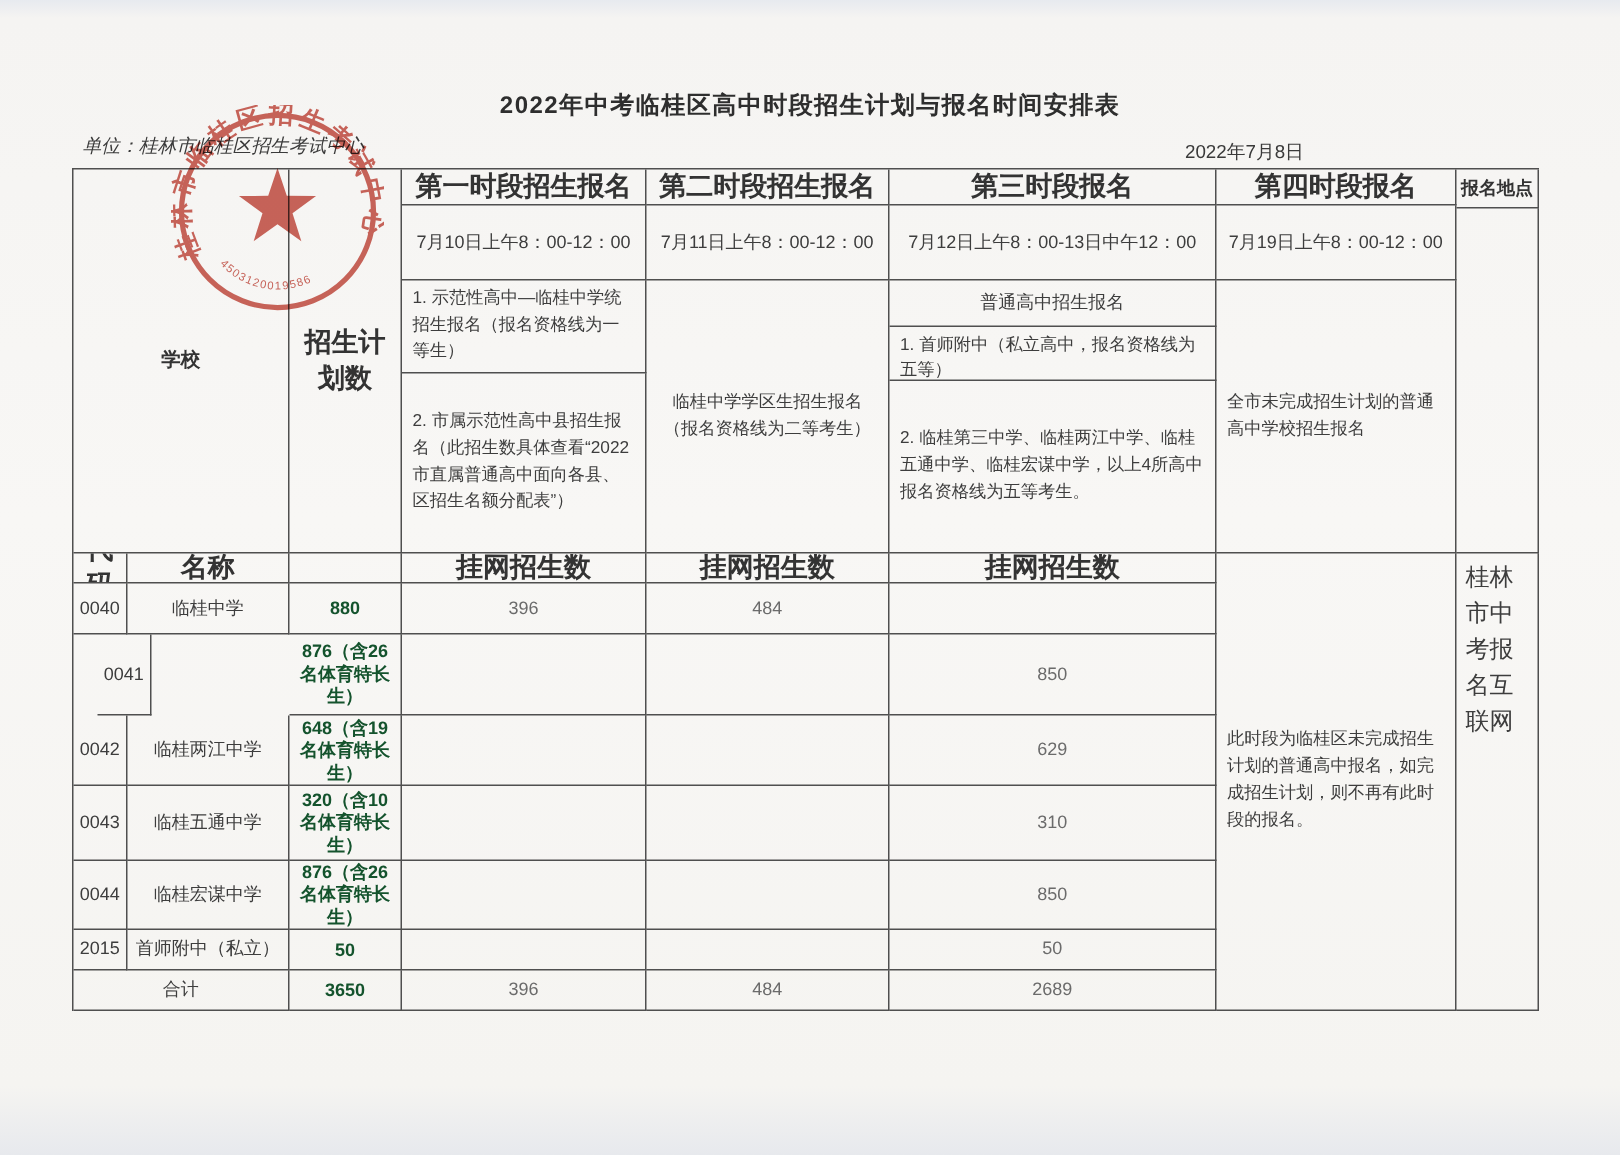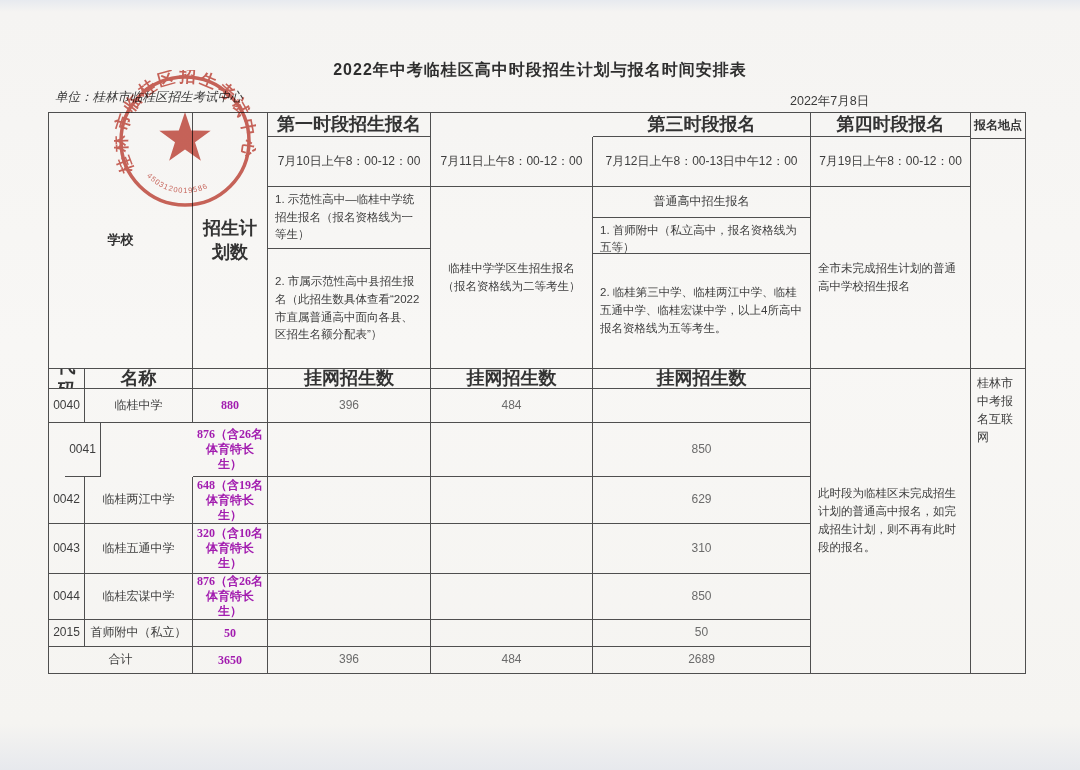--- a/index.html
+++ b/index.html
@@ -15,38 +15,39 @@
   .docdate{position:absolute;top:93px;left:790px;font-size:12.5px;color:#3a3a3a;}
   .tbl{position:absolute;left:48px;top:112px;width:977px;height:561px;
     border-top:1px solid #4f4f4f;border-left:1px solid #4f4f4f;}
   .c{position:absolute;box-sizing:border-box;border-right:1px solid #4f4f4f;border-bottom:1px solid #4f4f4f;
     display:flex;align-items:center;justify-content:center;text-align:center;
     font-size:12px;line-height:1.3;color:#3d3d3d;overflow:hidden;padding:1px 3px;}
   .hd{font-weight:bold;font-size:18px;color:#333;}
   .note{justify-content:flex-start;align-items:flex-start;text-align:left;padding:4px 7px;line-height:1.5;font-size:11.5px;}
   .notec{justify-content:flex-start;align-items:center;text-align:left;padding:4px 7px;line-height:1.55;font-size:11.5px;}
   .num{color:#6b6b6b;}
-  .plan{font-weight:bold;color:#a21caf;line-height:1.25;font-family:Liberation Serif, serif;}
-  .toptext{align-items:flex-start;justify-content:flex-start;text-align:left;padding:5px 6px;line-height:1.5;font-size:12px;}
+  .plan{font-weight:bold;color:#14532d;line-height:1.25;}
+  .toptext{align-items:flex-start;justify-content:flex-start;text-align:left;padding:5px 6px;line-height:1.5;font-size:16px;}
   .stamp{position:absolute;left:114px;top:70px;width:142px;height:142px;
     opacity:.78;mix-blend-mode:multiply;pointer-events:none;}
 </style>
 </head>
 <body>
 
 <div class="title">2022年中考临桂区高中时段招生计划与报名时间安排表</div>
 <div class="unit">单位：桂林市临桂区招生考试中心</div>
 <div class="docdate">2022年7月8日</div>
 
 <div class="tbl">
 
   <div class="c hd" style="left:0;top:0;width:144px;height:256px;font-size:13px;">学校</div>
   <div class="c hd" style="left:144px;top:0;width:75px;height:256px;">招生计划数</div>
 
   <div class="c hd" style="left:219px;top:0;width:163px;height:24px;">第一时段招生报名</div>
+  <div class="c hd" style="left:382px;top:0;width:162px;height:24px;">第二时段招生报名</div>
   <div class="c hd" style="left:544px;top:0;width:218px;height:24px;">第三时段报名</div>
   <div class="c hd" style="left:762px;top:0;width:160px;height:24px;">第四时段报名</div>
   <div class="c hd" style="left:922px;top:0;width:55px;height:26px;font-size:12px;padding:0;">报名地点</div>
 
   <div class="c" style="left:219px;top:24px;width:163px;height:50px;">7月10日上午8：00-12：00</div>
   <div class="c" style="left:382px;top:24px;width:162px;height:50px;">7月11日上午8：00-12：00</div>
   <div class="c" style="left:544px;top:24px;width:218px;height:50px;">7月12日上午8：00-13日中午12：00</div>
   <div class="c" style="left:762px;top:24px;width:160px;height:50px;">7月19日上午8：00-12：00</div>
   <div class="c" style="left:922px;top:26px;width:55px;height:230px;"></div>
 

